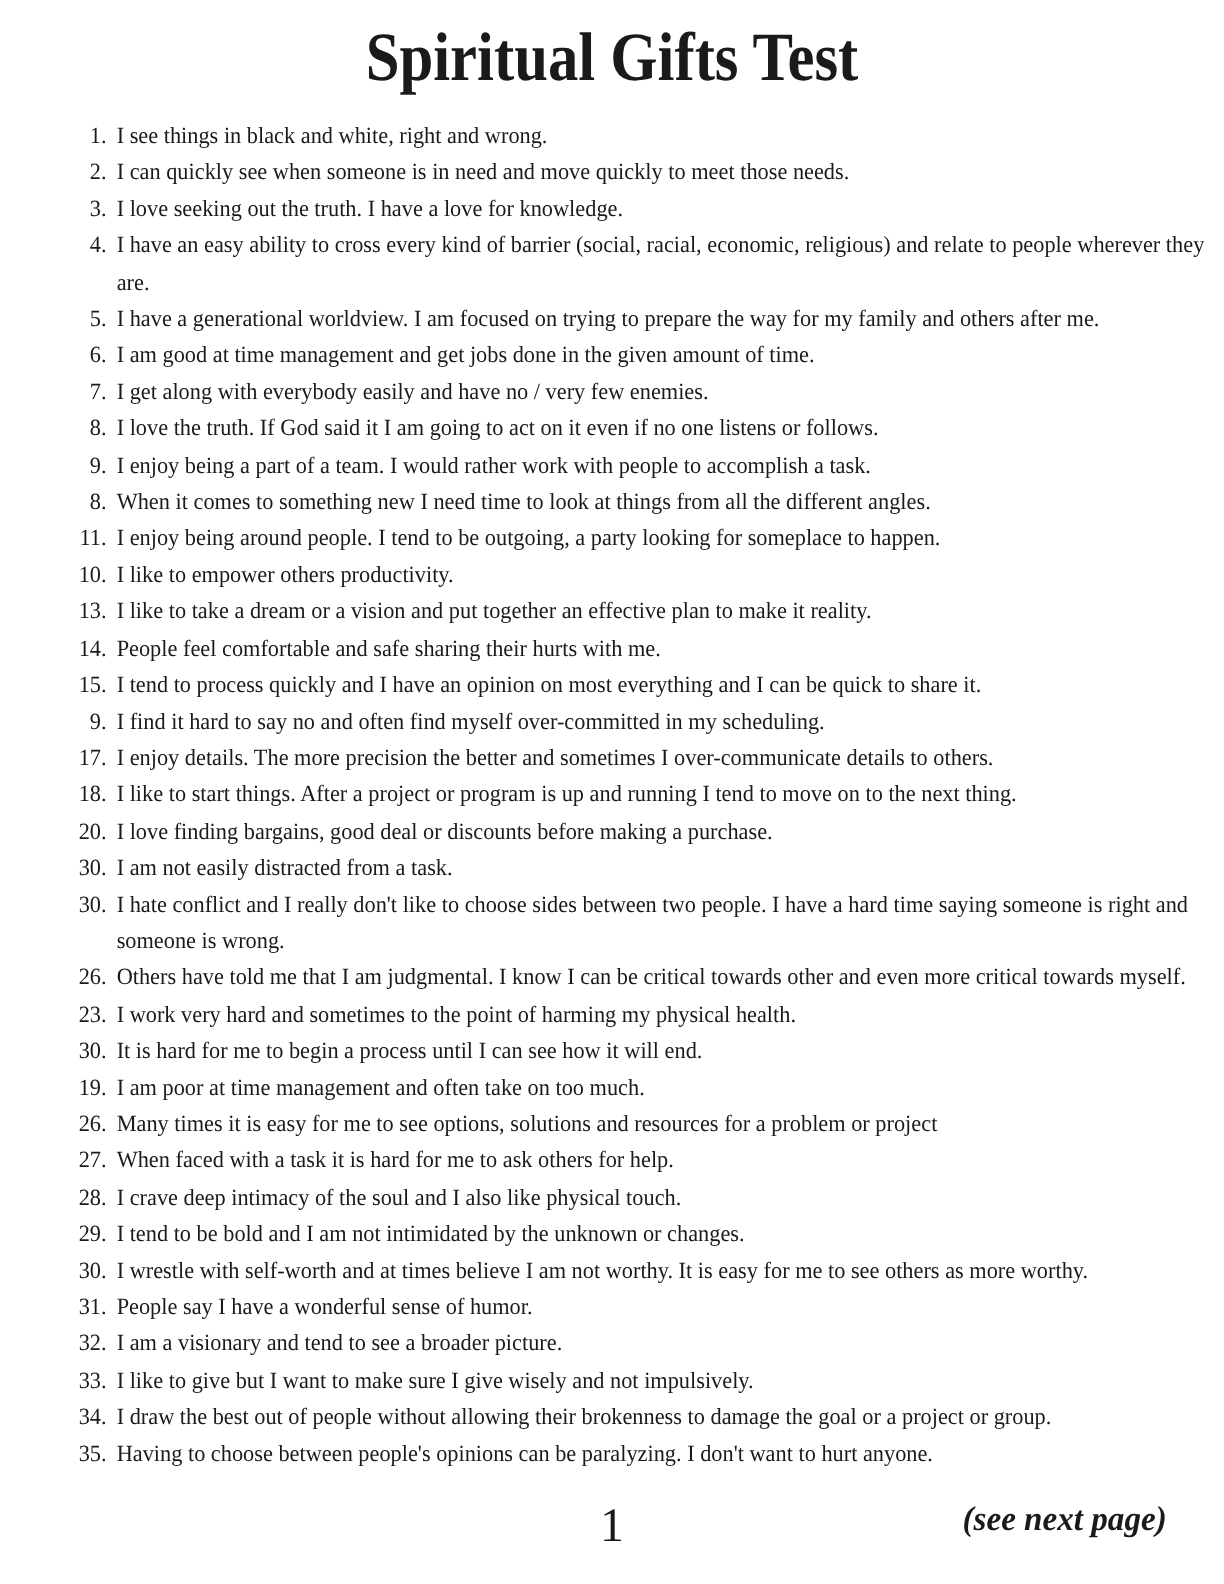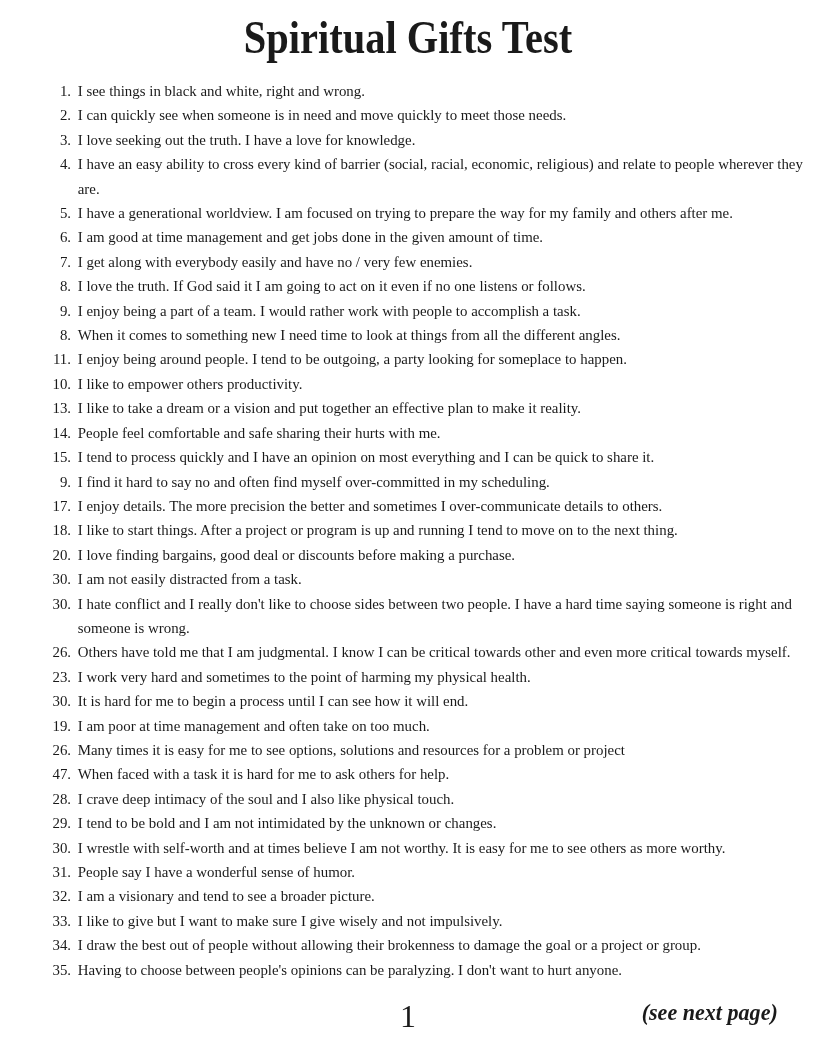--- a/index.html
+++ b/index.html
@@ -198,21 +198,21 @@
     <span class="num">19.</span>
     <span class="txt">I am poor at time management and often take on too much.</span>
   </li>
 
   <li class="quiz-item">
     <span class="num">26.</span>
     <span class="txt">Many times it is easy for me to see options, solutions and resources for a problem or project</span>
   </li>
 
   <li class="quiz-item">
-    <span class="num">47.</span>
+    <span class="num">27.</span>
     <span class="txt">When faced with a task it is hard for me to ask others for help.</span>
   </li>
 
   <li class="quiz-item">
     <span class="num">28.</span>
     <span class="txt">I crave deep intimacy of the soul and I also like physical touch.</span>
   </li>
 
   <li class="quiz-item">
     <span class="num">29.</span>

